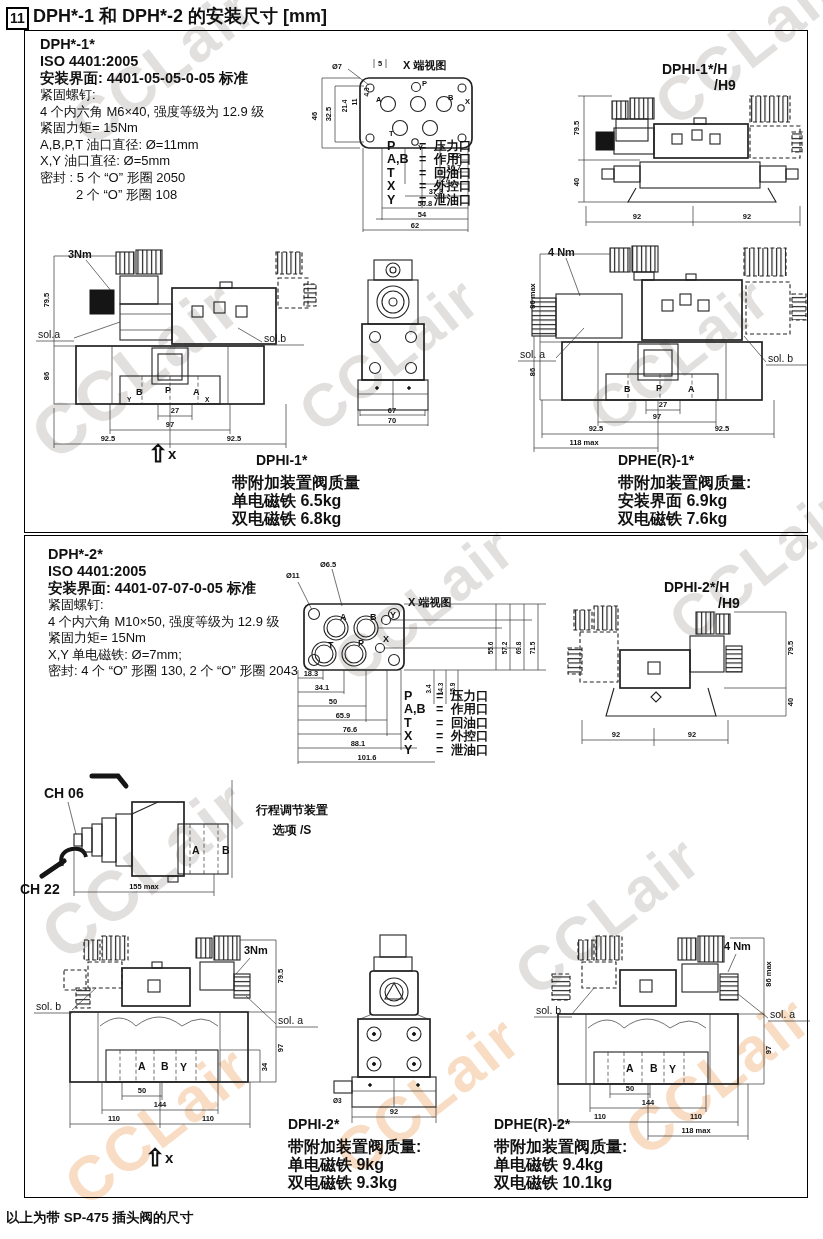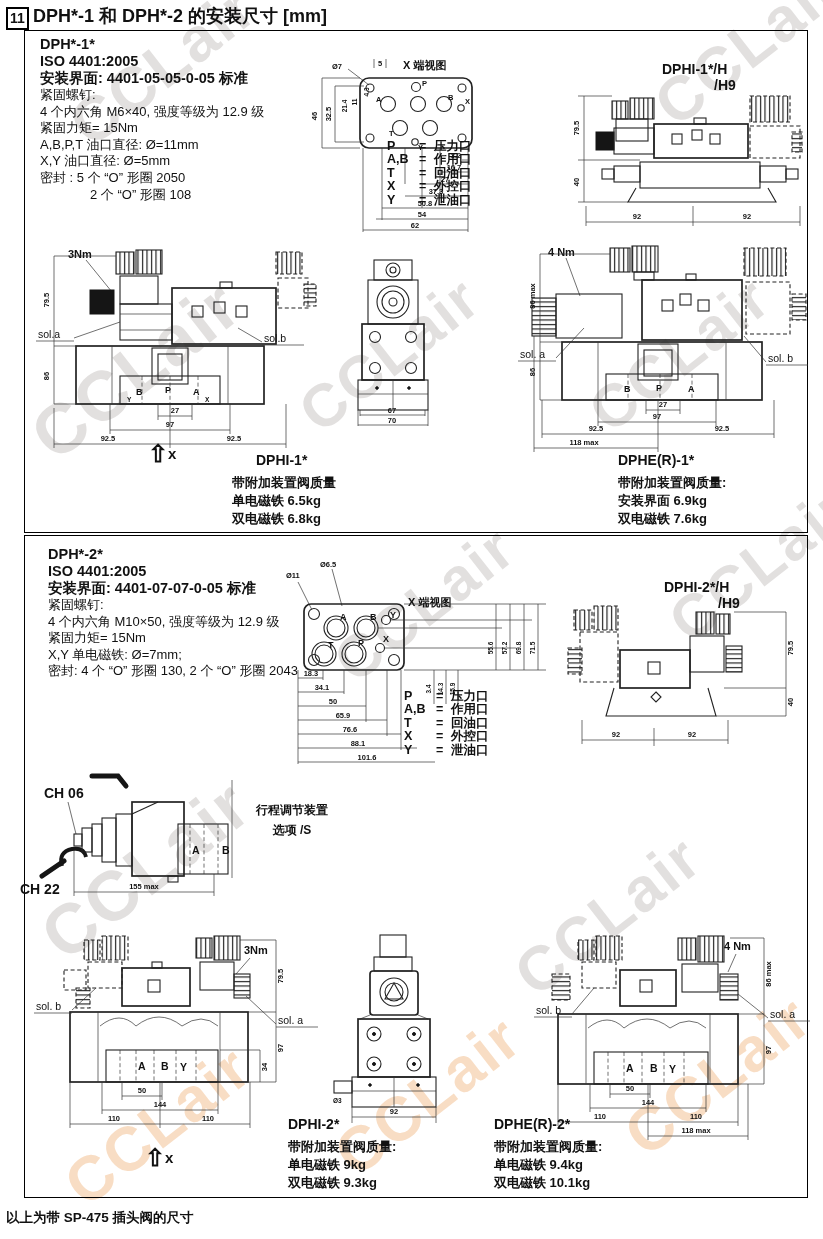--- a/index.html
+++ b/index.html
@@ -9,26 +9,26 @@
   .wm{position:absolute;font-weight:bold;letter-spacing:2px;transform:rotate(-38deg);
       color:rgba(158,152,148,.30);pointer-events:none;z-index:0;white-space:nowrap}
   .wm.or{color:rgba(233,144,58,.30)}
   .z{z-index:1}
   .numbox{position:absolute;left:6px;top:7px;width:19px;height:19px;border:2px solid #000;
           text-align:center;line-height:19px;font-size:14px;font-weight:bold}
   .ptitle{position:absolute;left:33px;top:4px;font-size:18px;font-weight:bold}
   .secbox{position:absolute;border:1.3px solid #000;background:transparent}
   .hd{font-size:14.5px;font-weight:bold;line-height:17px;white-space:nowrap}
   .spec{font-size:13px;line-height:16.6px;white-space:nowrap}
-  .spec.ind{margin-left:50px}
+  .spec.ind{margin-left:36px}
   .legend{position:absolute;z-index:2}
   .lrow{display:grid;grid-template-columns:32px 15px auto;font-size:12.5px;font-weight:bold;
         line-height:13.4px;white-space:nowrap}
   .lbl{position:absolute;font-size:14px;font-weight:bold;white-space:nowrap;z-index:2}
-  .wt{position:absolute;font-size:13px;font-weight:bold;line-height:18px;white-space:nowrap;z-index:2}
+  .wt{position:absolute;font-size:16px;font-weight:bold;line-height:18px;white-space:nowrap;z-index:2}
   .xarr{position:absolute;z-index:2;font-weight:bold}
   .xarr .up{font-size:24px}
   .xarr .xl{font-size:15px;vertical-align:3px}
   .footer{position:absolute;left:6px;top:1209px;font-size:13.5px;font-weight:bold;white-space:nowrap}
   svg{position:absolute;overflow:visible;z-index:1}
   .ln{stroke:#222;stroke-width:1.1;fill:none}
   .tk{stroke:#222;stroke-width:1.7;fill:none}
   .dm{stroke:#333;stroke-width:.7;fill:none}
   .da{stroke-dasharray:4 2.6}
   .hs{stroke:#222;stroke-width:1.1}

